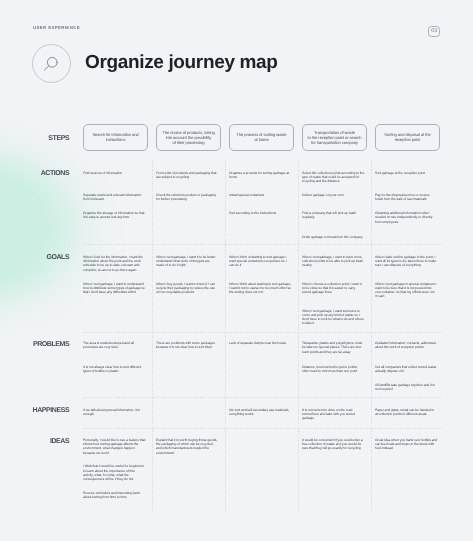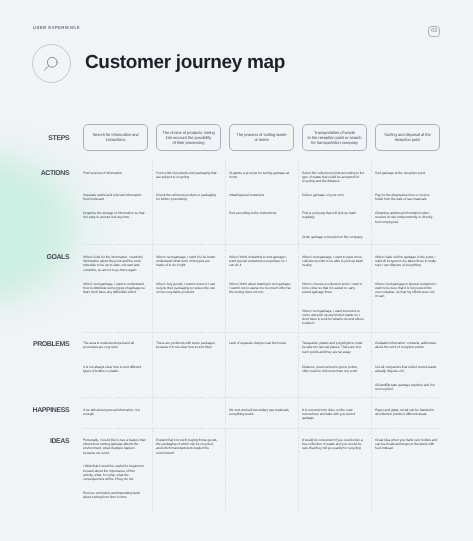--- a/index.html
+++ b/index.html
@@ -54,21 +54,21 @@
 <div class="glow"></div>
 <div class="eyebrow">USER EXPERIENCE</div>
 <div class="badge">03</div>
 <div class="searchcircle"></div>
 <svg class="searchglyph" viewBox="0 0 39 39">
     <g fill="none" stroke="#737a86" stroke-width="0.85" stroke-linecap="round">
       <circle cx="20.3" cy="18.3" r="4.9"></circle>
       <line x1="16.8" x2="12.3" y1="21.8" y2="26.2"></line>
     </g>
   </svg>
-<div class="title">Customer journey map</div>
+<div class="title">Organize journey map</div>
 
 <div id="grid">
     <div class="vline" style="left:152.4px"></div>
     <div class="vline" style="left:225.4px"></div>
     <div class="vline" style="left:298.4px"></div>
     <div class="vline" style="left:371.4px"></div>
     <div class="hline" style="top:243.5px"></div>
     <div class="hline" style="top:331.5px"></div>
     <div class="hline" style="top:396.5px"></div>
     <div class="hline" style="top:428px"></div>

